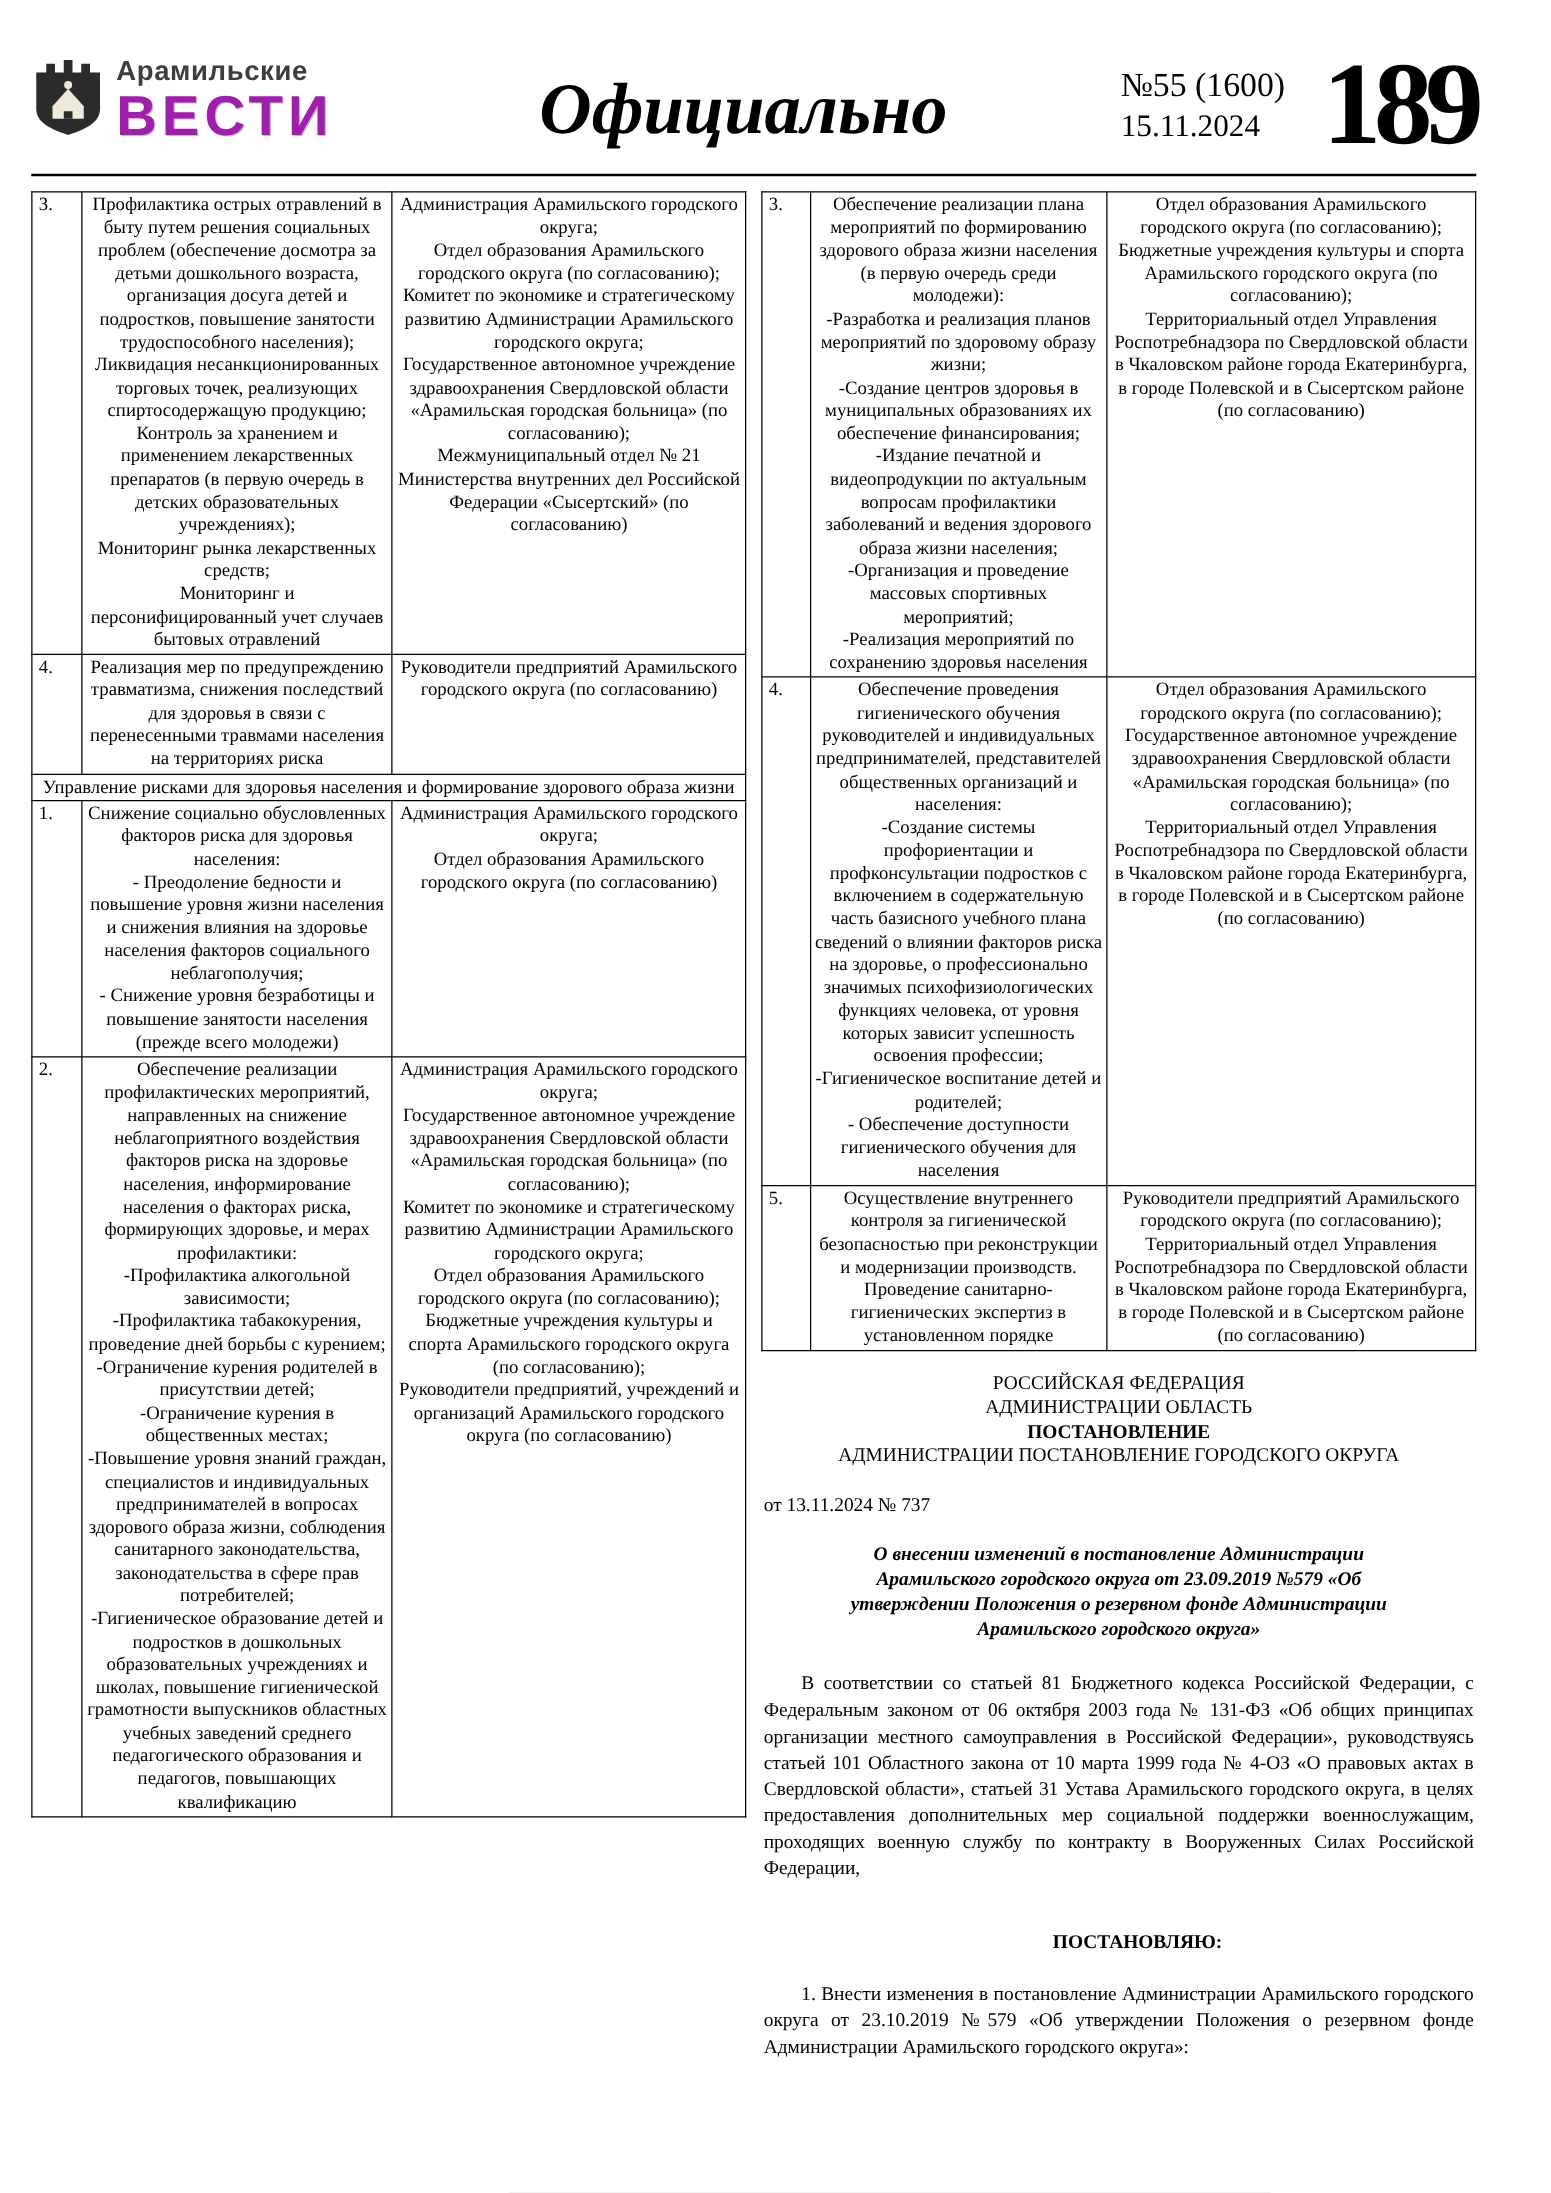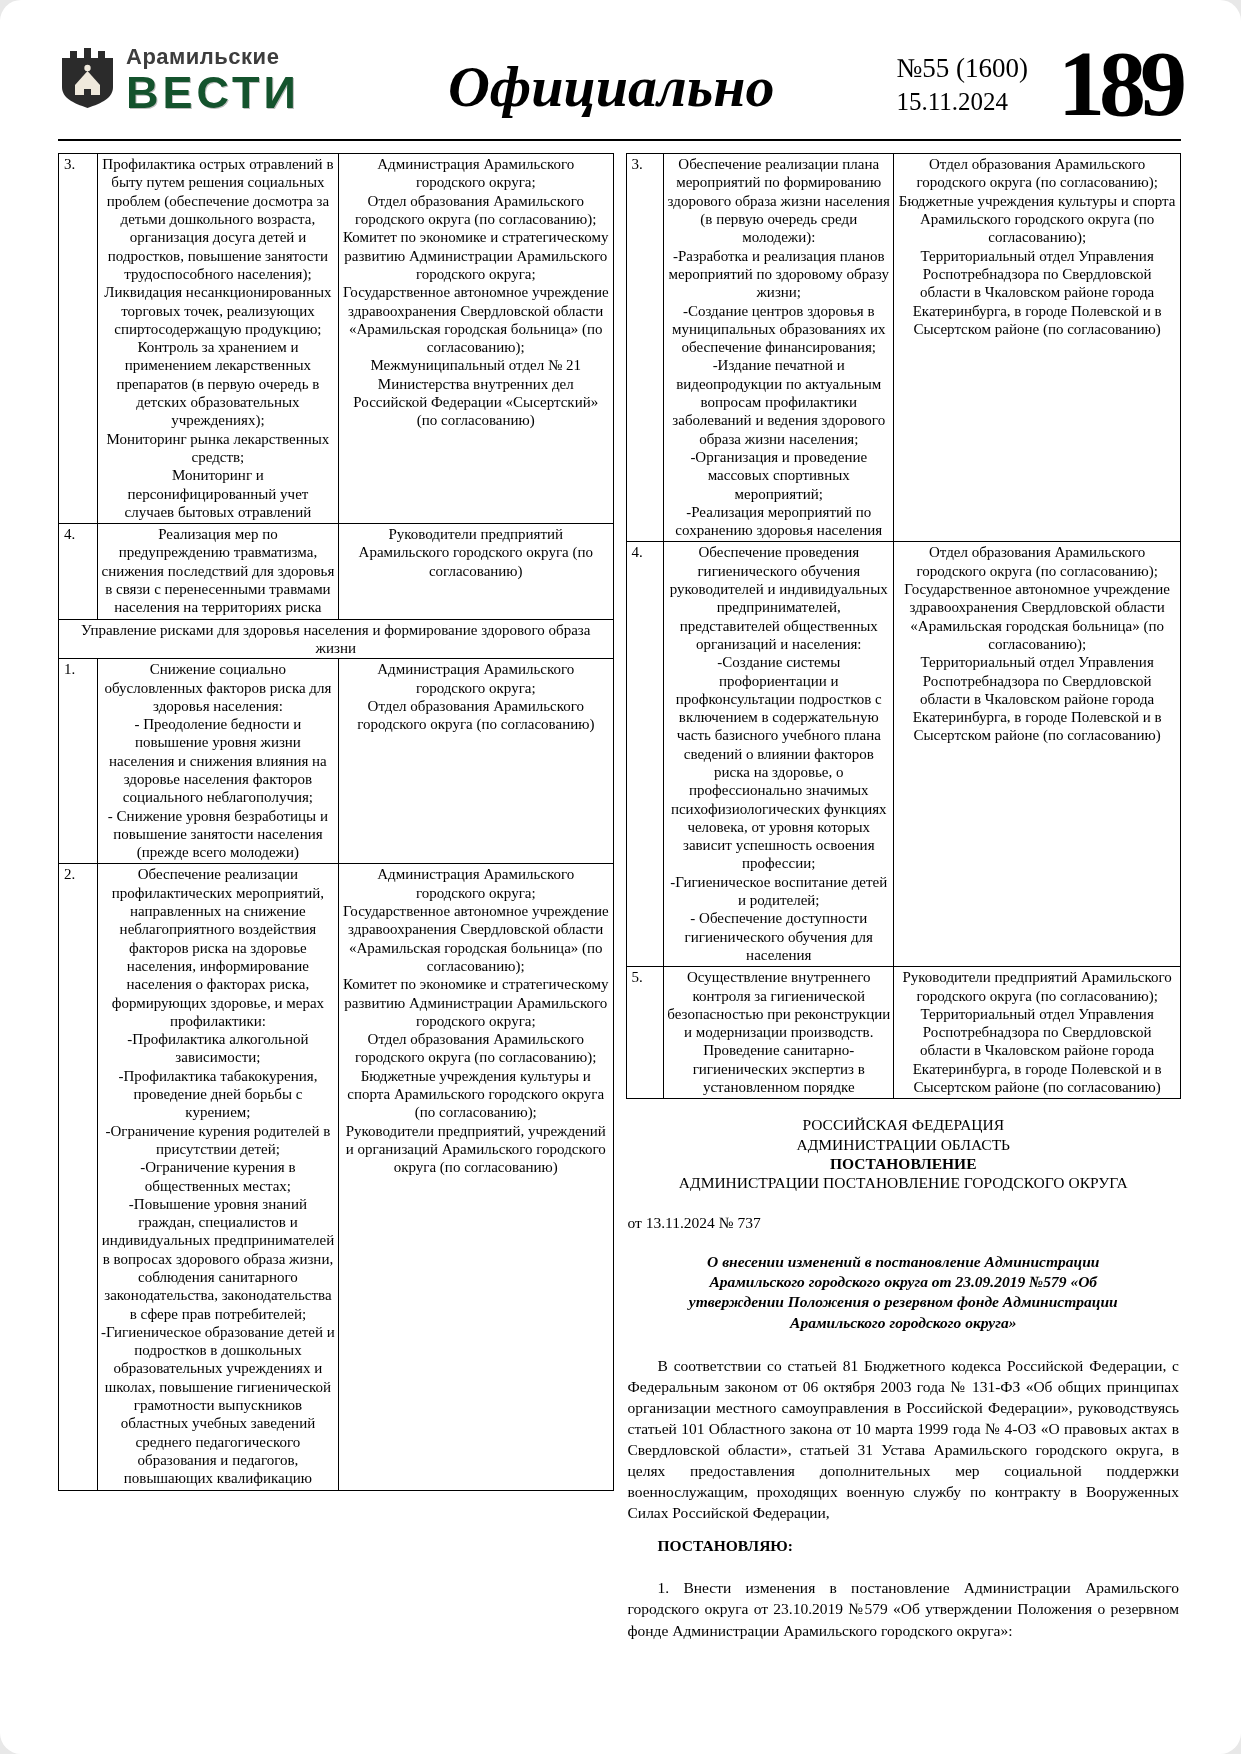--- a/index.html
+++ b/index.html
@@ -3,43 +3,42 @@
 <meta charset="utf-8">
 <style>
   * { margin: 0; padding: 0; box-sizing: border-box; }
   html, body { background: #e8e8e8; }
   body { font-family: "Liberation Serif", "DejaVu Serif", serif; color: #000; }
 
   .page {
     width: 1241px; height: 1754px;
     margin: 0 auto;
     background: #ffffff;
-    padding: 44px 60px 30px 58px;
+    padding: 44px 60px 30px 25px;
     position: relative;
     overflow: hidden;
-    border-radius: 21px;
   }
 
   
   .masthead {
     display: flex;
     align-items: flex-start;
     border-bottom: 2px solid #000;
     padding-bottom: 18px;
   }
   .brand { display: flex; align-items: center; gap: 10px; width: 268px; flex: 0 0 auto; }
   .emblem { width: 58px; height: 62px; display: inline-block; flex: 0 0 auto; }
   .brand-text { display: flex; flex-direction: column; }
   .brand-top {
     font-family: "Liberation Sans", sans-serif;
     font-weight: bold; font-size: 22px; color: #3d3d3d; letter-spacing: .5px;
   }
   .brand-name {
     font-family: "Liberation Sans", sans-serif;
-    font-weight: bold; font-size: 45px; line-height: .92; color: #14532d;
+    font-weight: bold; font-size: 45px; line-height: .92; color: #a21caf;
     letter-spacing: 4px; margin-top: 2px;
     text-shadow: 1px 1px 0 #bdbdbd;
   }
   .section-title {
     flex: 1 1 auto;
     font-style: italic; font-size: 58px; line-height: 1;
     text-align: center; margin-top: 14px;
     font-family: "Liberation Serif", "DejaVu Serif", serif;
   }
   .issue-block { flex: 0 0 auto; margin-top: 10px; margin-right: 30px; text-align: left; }
@@ -85,21 +84,21 @@
     text-align: center;
     margin: 20px 52px 0 52px;
     line-height: 1.3;
   }
   .decree p.body {
     margin-top: 22px;
     text-align: justify;
     text-indent: 30px;
     line-height: 1.36;
   }
-  .decree .resolve { font-weight: bold; text-indent: 30px; margin-top: 14px; }
+  .decree .resolve { font-weight: bold; text-indent: 30px; margin-top: 40px; text-align: center; }
 </style>
 </head>
 <body>
 
 <div class="page">
 
   <header class="masthead">
     <div class="brand">
       <span class="emblem">
         <svg viewBox="0 0 58 62" width="58" height="62" aria-hidden="true">

